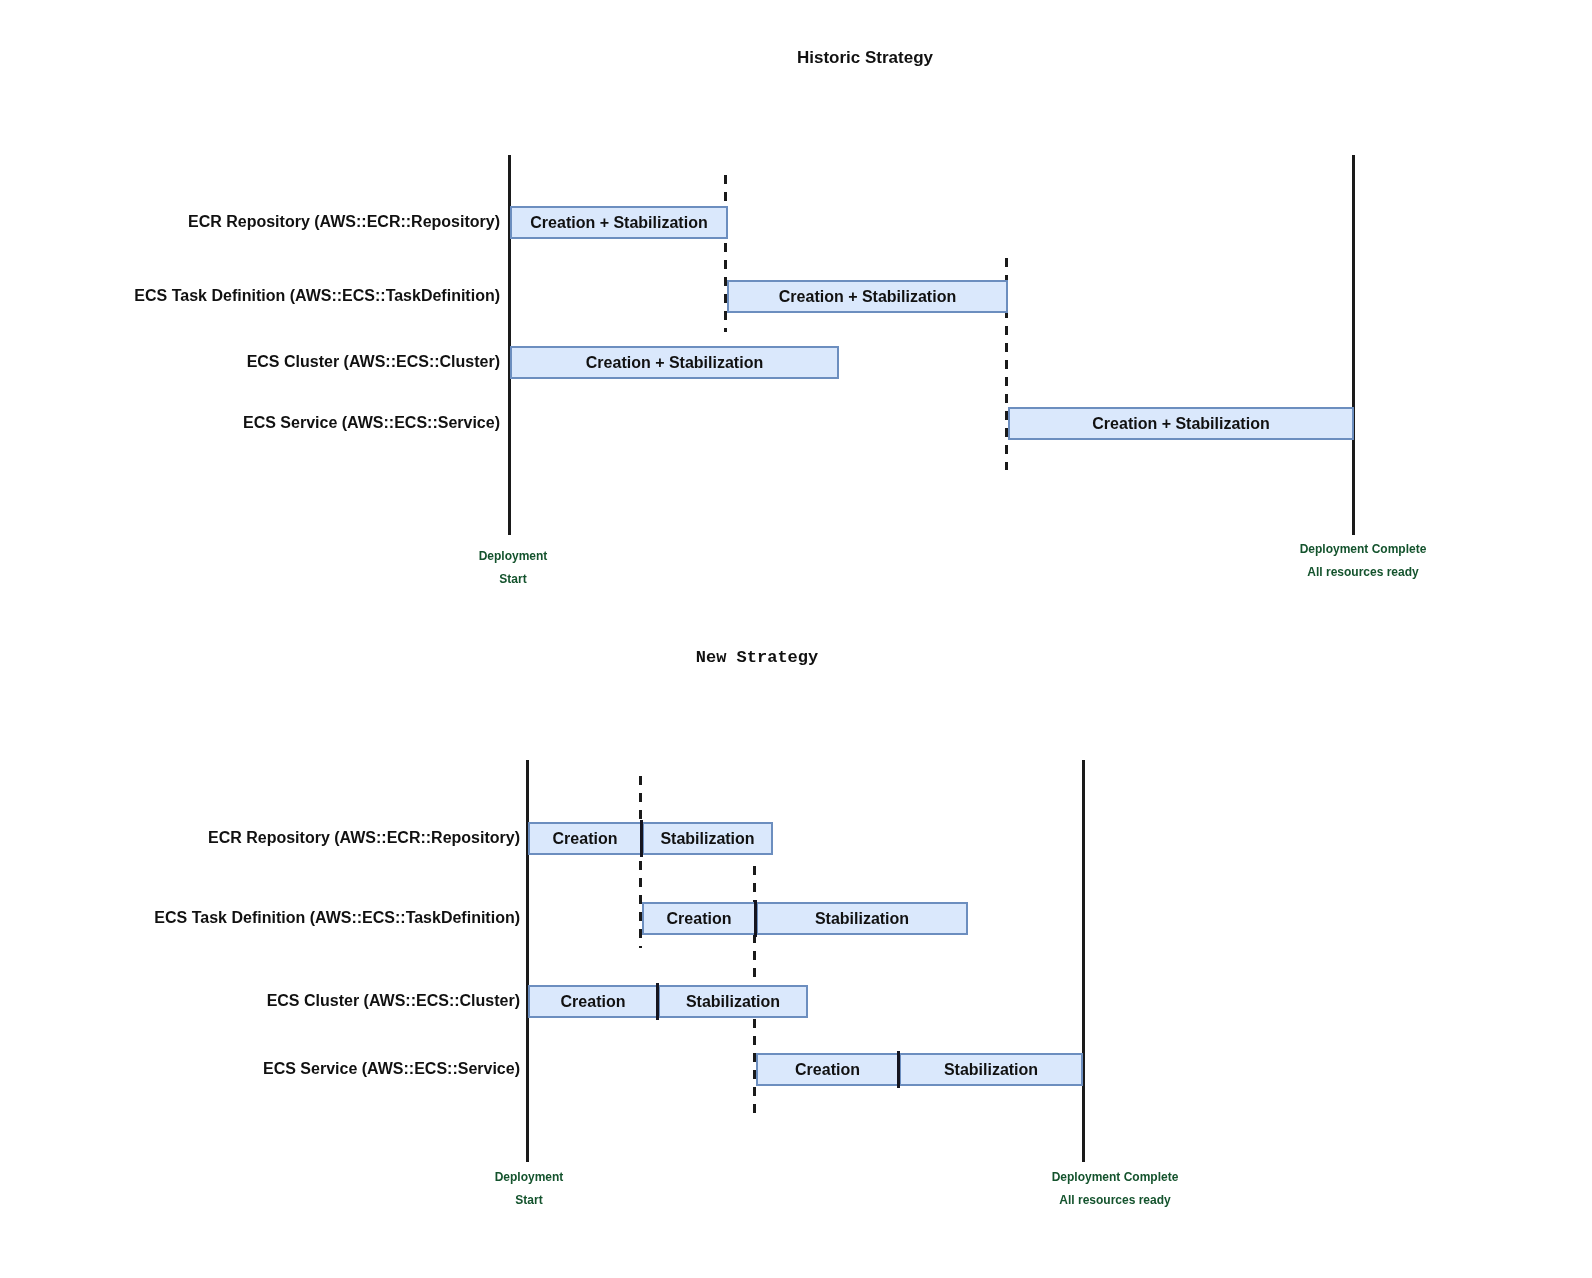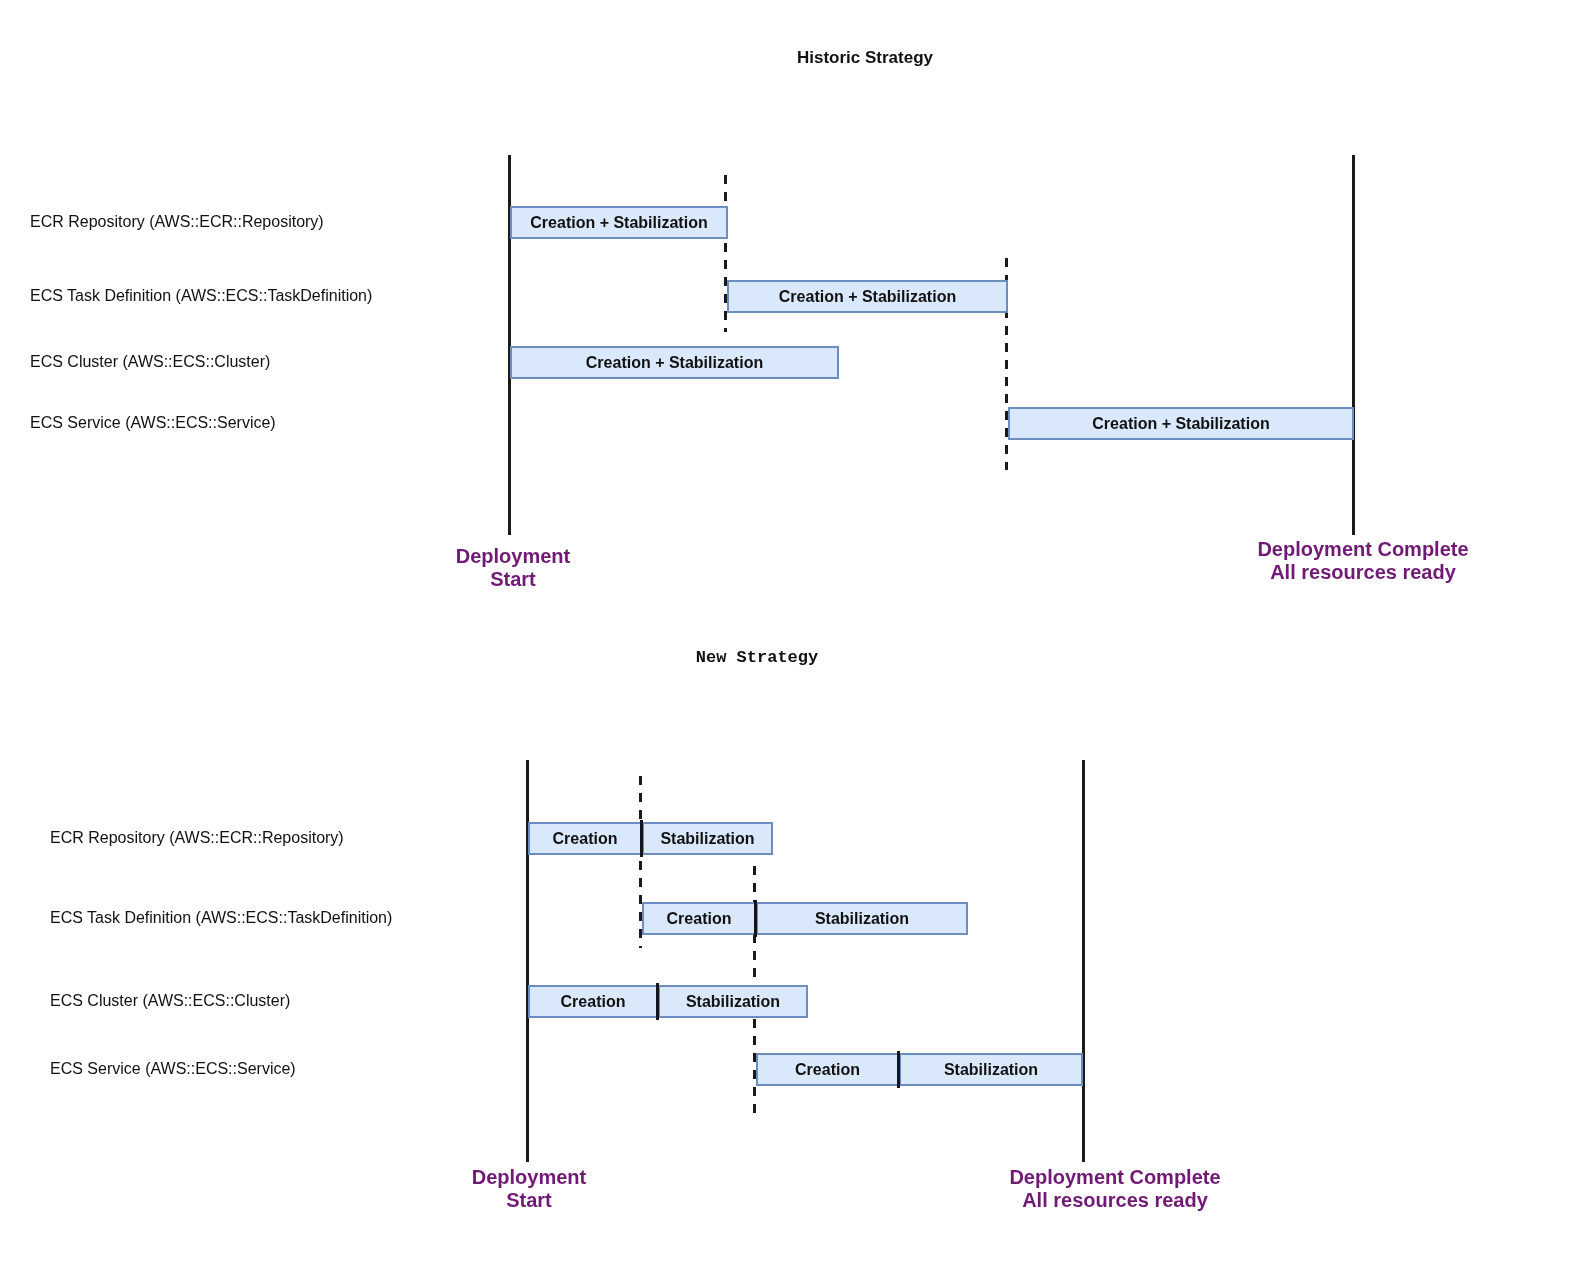--- a/index.html
+++ b/index.html
@@ -17,22 +17,22 @@
   }
   .diagram-title {
     position: absolute;
     text-align: center;
     font-weight: bold;
     font-size: 17px;
     color: #111111;
   }
   .row-label {
     position: absolute;
-    text-align: left;
-    font-weight: normal;
+    text-align: right;
+    font-weight: bold;
     font-size: 16px;
     color: #111111;
     line-height: 24px;
     white-space: nowrap;
   }
   .bar {
     position: absolute;
     background: #dae8fc;
     border: 2px solid #6c8ebf;
     box-sizing: border-box;
@@ -57,22 +57,22 @@
   }
   .phase-divider {
     position: absolute;
     width: 3px;
     background: #15151f;
   }
   .milestone {
     position: absolute;
     text-align: center;
     font-weight: bold;
-    font-size: 20px;
-    color: #701a75;
+    font-size: 12px;
+    color: #14532d;
     line-height: 23px;
   }
 </style>
 </head>
 <body>
 
 <div id="canvas">
 
   <div>
     <div class="diagram-title" style="left:715px; top:48px; width:300px;">Historic Strategy</div>

